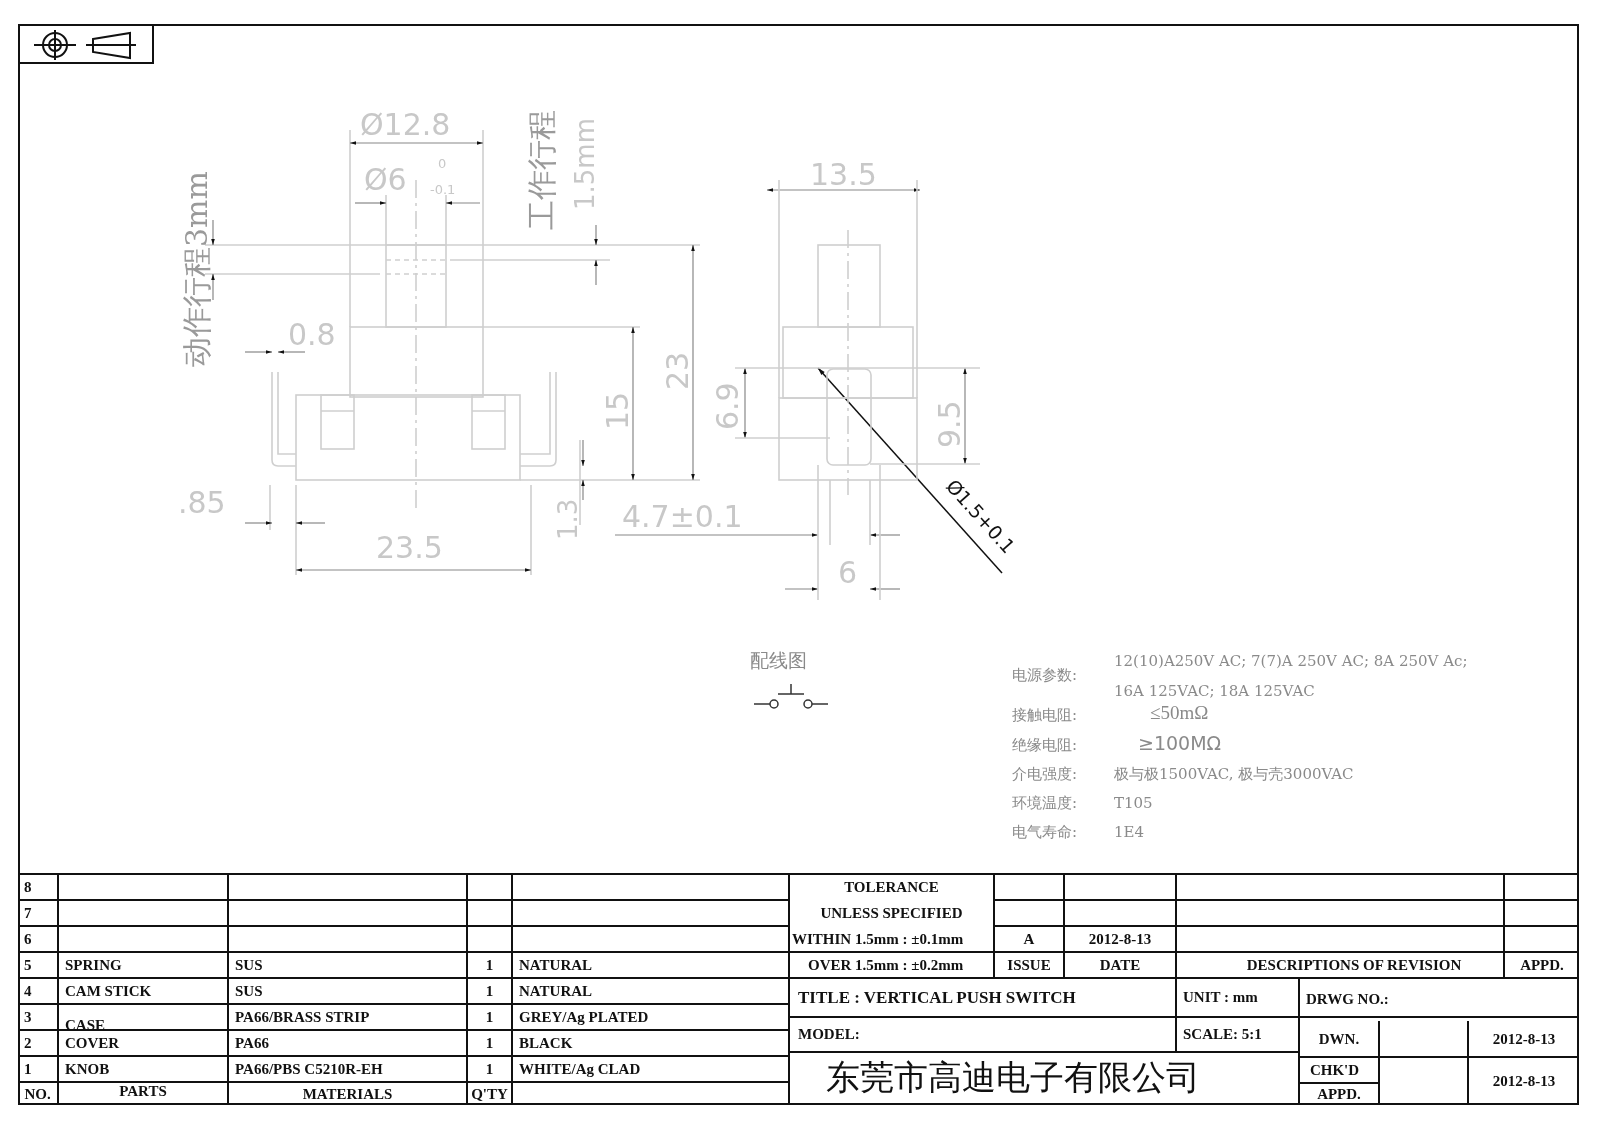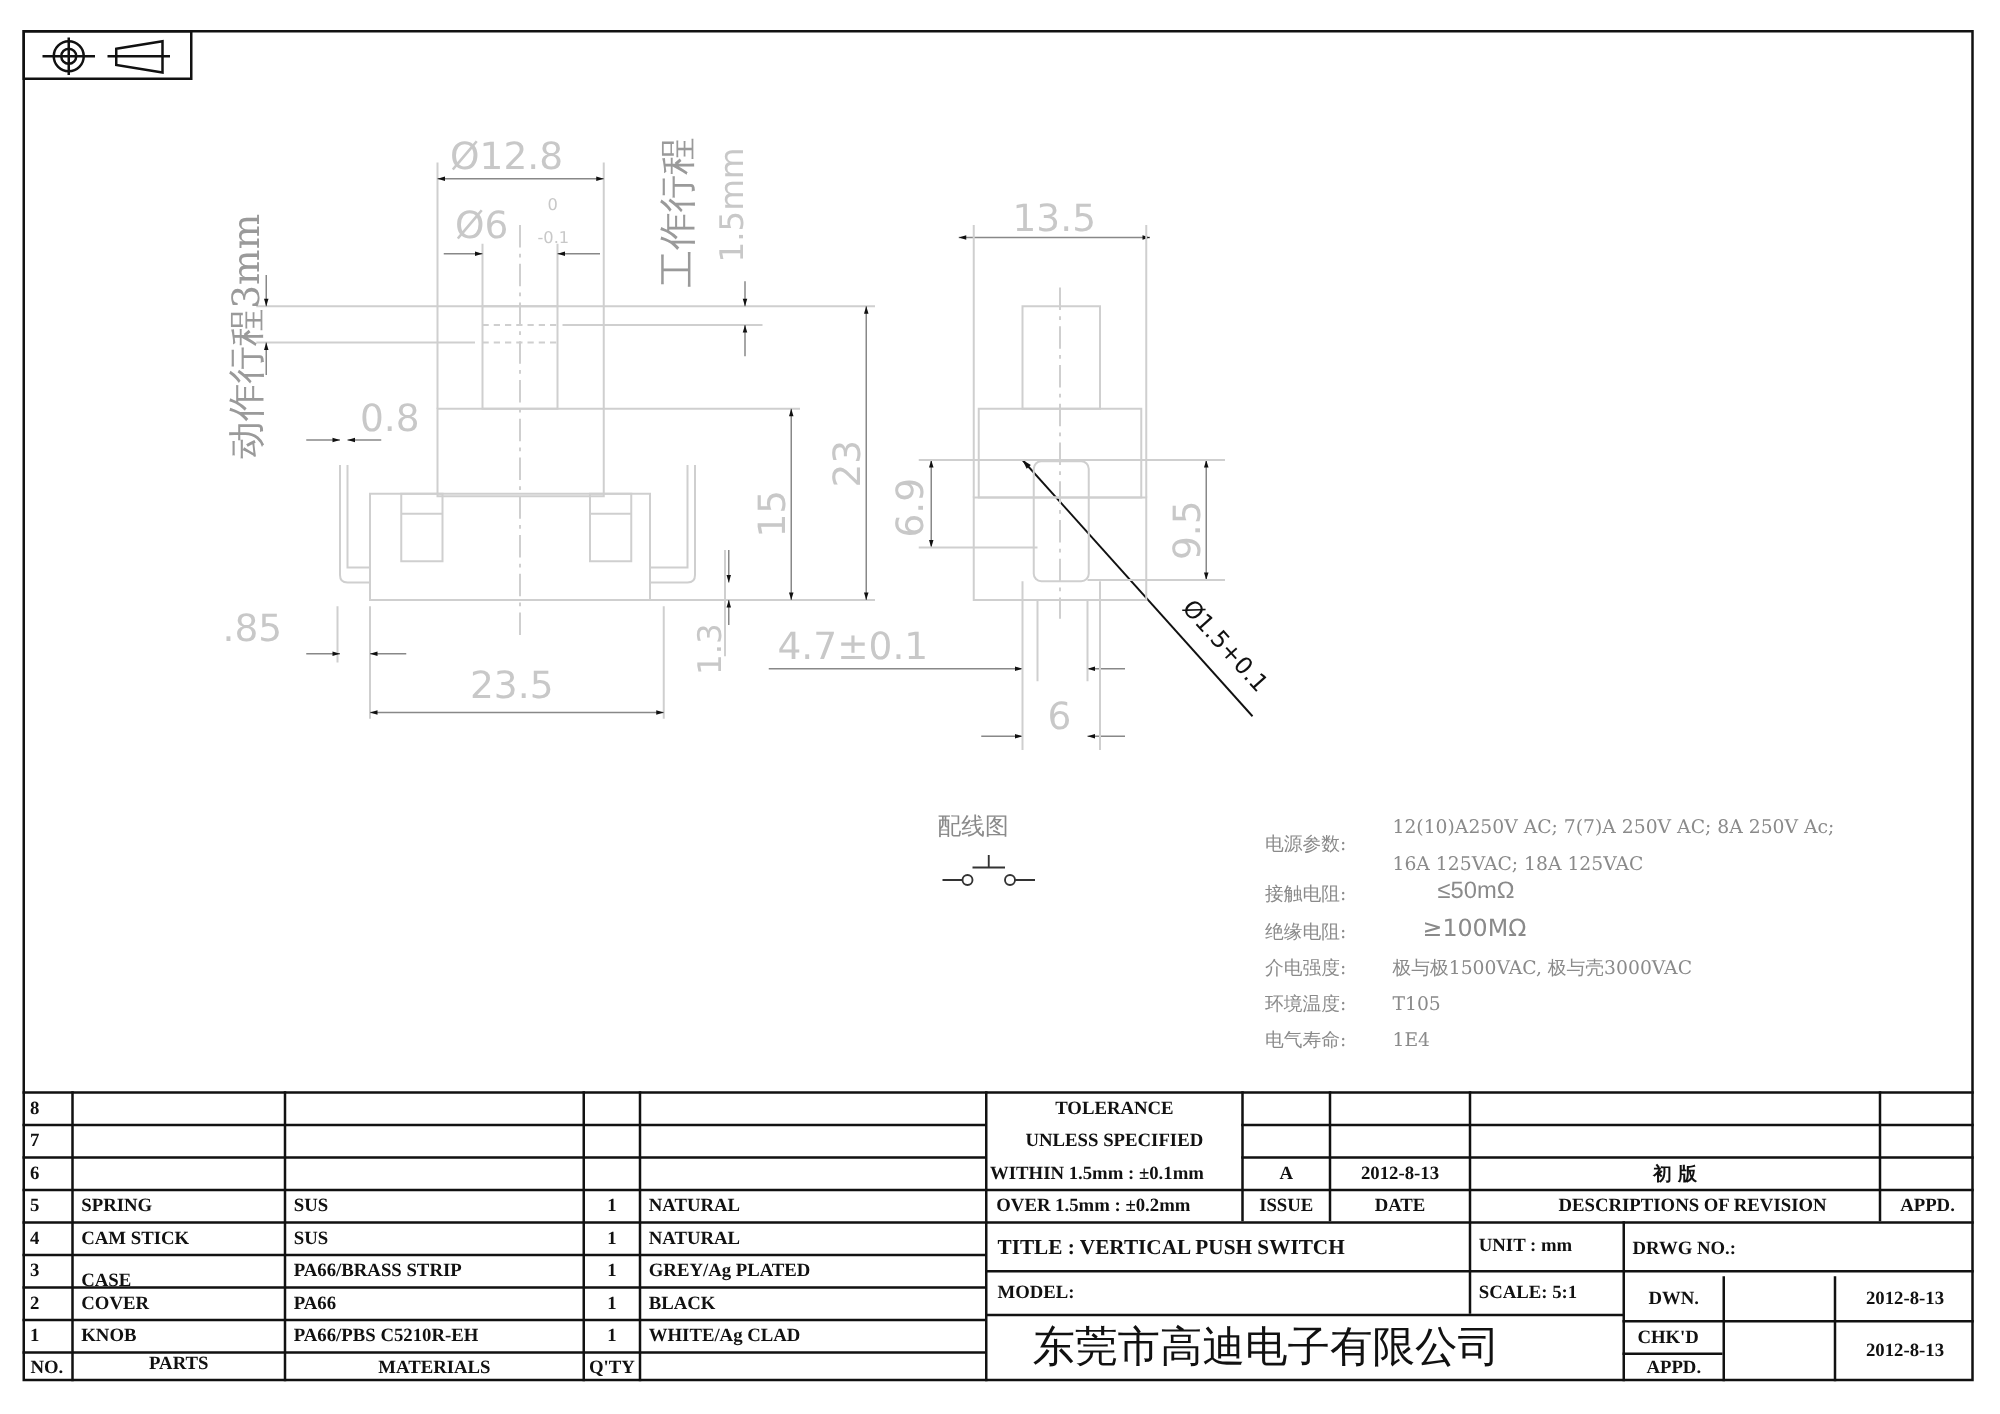--- a/index.html
+++ b/index.html
@@ -162,21 +162,21 @@
         <line x1="62" y1="24" x2="78" y2="24"></line>
     </g>
   </svg>
 </div>
 
 <div class="specs">
   <div class="row" style="left:0;top:6px">电源参数:</div>
   <div class="row" style="left:102px;top:-8px">12(10)A250V AC; 7(7)A 250V AC; 8A 250V Ac;</div>
   <div class="row" style="left:102px;top:22px">16A 125VAC; 18A 125VAC</div>
   <div class="row" style="left:0;top:46px">接触电阻:</div>
-  <div class="row" style="left:138px;top:42px;font-size:19px;font-family:Liberation Sans, sans-serif">≤50mΩ</div>
+  <div class="row" style="left:138px;top:42px;font-size:19px;font-family:Liberation Serif, serif">≤50mΩ</div>
   <div class="row" style="left:0;top:76px">绝缘电阻:</div>
   <div class="row" style="left:126px;top:72px;font-size:19px;font-family:'DejaVu Sans',sans-serif">≥100MΩ</div>
   <div class="row" style="left:0;top:105px">介电强度:</div>
   <div class="row" style="left:102px;top:105px">极与极1500VAC, 极与壳3000VAC</div>
   <div class="row" style="left:0;top:134px">环境温度:</div>
   <div class="row" style="left:102px;top:134px">T105</div>
   <div class="row" style="left:0;top:163px">电气寿命:</div>
   <div class="row" style="left:102px;top:163px">1E4</div>
 </div>
 
@@ -248,25 +248,24 @@
   <div class="cell" style="left:513px;top:1057px;width:275px;height:24px">WHITE/Ag CLAD</div>
 
   <div class="cell center" style="left:18px;top:1083px;width:39px;height:22px">NO.</div>
   <div class="cell center" style="left:59px;top:1083px;width:168px;height:16px">PARTS</div>
   <div class="cell center" style="left:229px;top:1083px;width:237px;height:22px">MATERIALS</div>
   <div class="cell center" style="left:468px;top:1083px;width:43px;height:22px">Q'TY</div>
 
   <div class="cell center" style="left:790px;top:875px;width:203px;height:24px">TOLERANCE</div>
   <div class="cell center" style="left:790px;top:901px;width:203px;height:24px">UNLESS   SPECIFIED</div>
   <div class="cell" style="left:790px;top:927px;width:203px;height:24px;padding-left:2px">WITHIN 1.5mm : ±0.1mm</div>
-  <div class="cell" style="left:790px;top:953px;width:203px;height:24px;padding-left:7px">OVER 1.5mm : ±0.2mm</div>
+  <div class="cell" style="left:790px;top:953px;width:203px;height:24px;padding-left:18px">OVER 1.5mm : ±0.2mm</div>
 
   <div class="cell center" style="left:995px;top:927px;width:68px;height:24px">A</div>
   <div class="cell center" style="left:1065px;top:927px;width:110px;height:24px">2012-8-13</div>
-  <div class="cell center" style="left:1177px;top:927px;width:326px;height:24px;font-family:'DejaVu Serif',serif">初  版</div>
   <div class="cell center" style="left:995px;top:953px;width:68px;height:24px">ISSUE</div>
   <div class="cell center" style="left:1065px;top:953px;width:110px;height:24px">DATE</div>
   <div class="cell center" style="left:1177px;top:953px;width:354px;height:24px">DESCRIPTIONS OF REVISION</div>
   <div class="cell center" style="left:1505px;top:953px;width:74px;height:24px">APPD.</div>
 
   <div class="cell" style="left:792px;top:979px;width:383px;height:37px;font-size:17px">TITLE :  VERTICAL PUSH SWITCH</div>
   <div class="cell" style="left:792px;top:1018px;width:383px;height:33px">MODEL:</div>
   <div class="cell" style="left:1177px;top:979px;width:121px;height:37px">UNIT :  mm</div>
   <div class="cell" style="left:1177px;top:1018px;width:121px;height:33px">SCALE:  5:1</div>
   <div class="cell" style="left:1300px;top:979px;width:279px;height:40px">DRWG NO.:</div>

